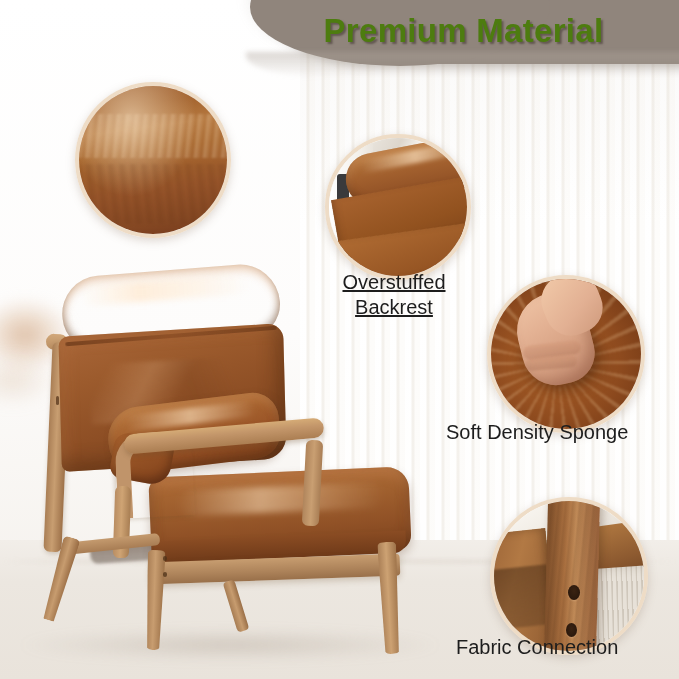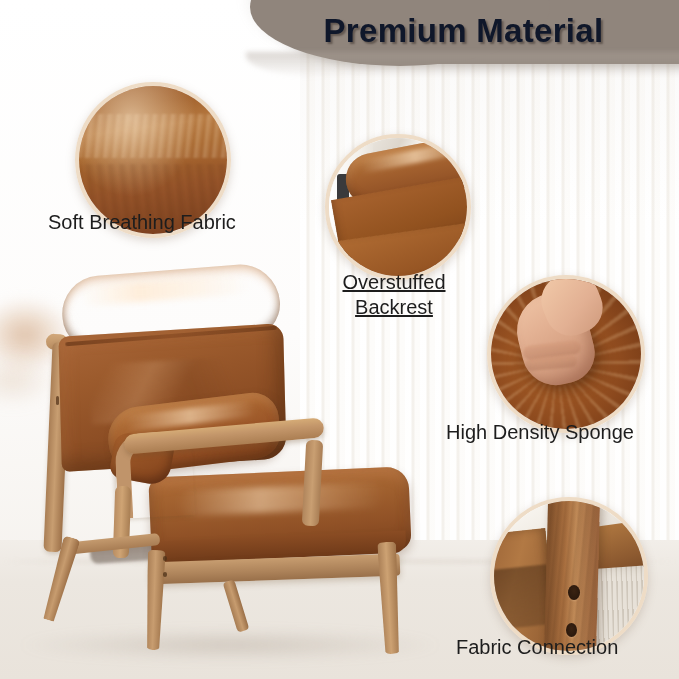--- a/index.html
+++ b/index.html
@@ -70,21 +70,21 @@
     filter:blur(3px);
   }
   .banner-under{
     position:absolute;left:246px;top:52px;width:440px;height:26px;
     background:linear-gradient(180deg,rgba(176,166,157,.45),rgba(255,255,255,0));
     border-radius:0 0 0 90px/0 0 0 22px;filter:blur(2.5px);
   }
   .banner-title{
     position:absolute;left:256px;top:0px;width:415px;height:62px;
     display:flex;align-items:center;justify-content:center;
-    color:#0f172a;font-size:33px;font-weight:bold;letter-spacing:.3px;
+    color:#4d7c0f;font-size:33px;font-weight:bold;letter-spacing:.3px;
     text-shadow:2px 2px 2px rgba(60,50,44,.55);
     font-family:"Liberation Sans", sans-serif;
     white-space:nowrap;
   }
 
   
   .chair{position:absolute;left:20px;top:250px;width:420px;height:400px;}
 
   .headrest{
     position:absolute;left:42px;top:20px;width:218px;height:74px;
@@ -471,21 +471,20 @@
     <div class="screw1"></div>
     <div class="screw2"></div>
     <div class="screw3"></div>
   </div>
 
   <div class="circle" id="circle1">
     <div class="leather-swatch"></div>
     <div class="leather-streaks"></div>
     <div class="leather-streaks2"></div>
   </div>
-  <div class="clabel" id="label1">Soft Breathing Fabric</div>
 
   <div class="circle" id="circle2">
     <div class="c2-bg"></div>
     <div class="c2-wall"></div>
     <div class="c2-dark"></div>
     <div class="c2-roll"></div>
     <div class="c2-roll-gloss"></div>
     <div class="c2-seam"></div>
     <div class="c2-panel"></div>
     <div class="c2-lower"></div>
@@ -495,21 +494,21 @@
 
   <div class="circle" id="circle3">
     <div class="c3-bg"></div>
     <div class="c3-rays"></div>
     <div class="c3-press"></div>
     <div class="c3-hand"></div>
     <div class="c3-wrist"></div>
     <div class="c3-knuckle"></div>
     <div class="c3-knuckle2"></div>
   </div>
-  <div class="clabel" id="label3">High Density Sponge</div>
+  <div class="clabel" id="label3">Soft Density Sponge</div>
 
   <div class="circle" id="circle4">
     <div class="c4-bg"></div>
     <div class="c4-wood-left"></div>
     <div class="c4-dark-left"></div>
     <div class="c4-rail"></div>
     <div class="c4-fabric"></div>
     <div class="c4-post"></div>
     <div class="c4-post-grain"></div>
     <div class="c4-hole1"></div>

